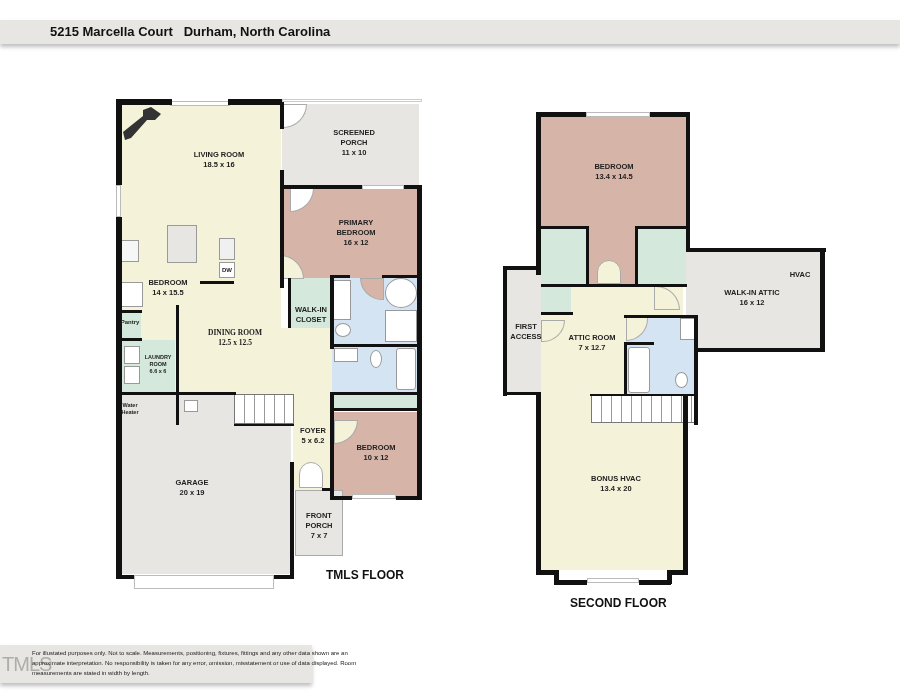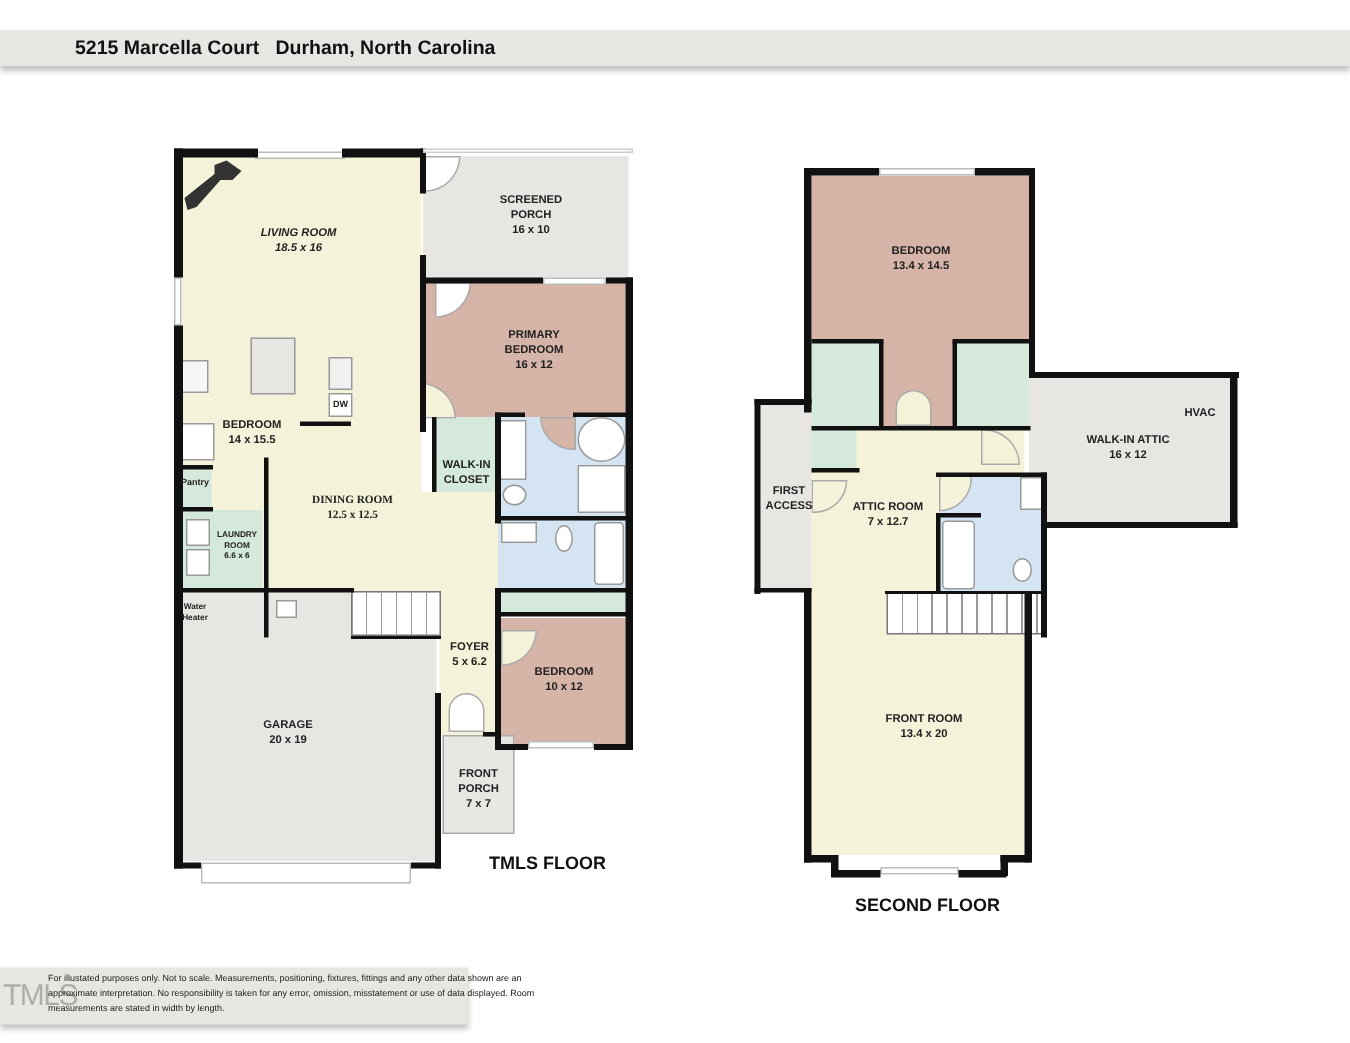--- a/index.html
+++ b/index.html
@@ -111,28 +111,28 @@
   <div class="wall" style="left:274px;top:575px;width:20px;height:4px;"></div>
   <div class="wall" style="left:116px;top:392px;width:60px;height:3px;"></div>
   <div class="wall" style="left:176px;top:392px;width:60px;height:3px;"></div>
   <div class="wall" style="left:234px;top:424px;width:60px;height:2px;"></div>
   <div class="wall" style="left:176px;top:305px;width:3px;height:120px;"></div>
   <div class="wall" style="left:116px;top:310px;width:26px;height:3px;"></div>
   <div class="wall" style="left:116px;top:338px;width:26px;height:3px;"></div>
   <div class="wall" style="left:200px;top:281px;width:34px;height:3px;"></div>
   <div class="wall" style="left:322px;top:488px;width:12px;height:3px;"></div>
 
-  <div class="lbl" style="left:199px;top:150px;font-style:italic;">
+  <div class="lbl" style="left:219px;top:150px;">
       <div>LIVING ROOM</div>
       <div>18.5 x 16</div>
     </div>
   <div class="lbl" style="left:354px;top:128px;">
       <div>SCREENED</div>
       <div>PORCH</div>
-      <div>16 x 10</div>
+      <div>11 x 10</div>
     </div>
   <div class="lbl" style="left:356px;top:218px;">
       <div>PRIMARY</div>
       <div>BEDROOM</div>
       <div>16 x 12</div>
     </div>
   <div class="lbl" style="left:168px;top:278px;">
       <div>BEDROOM</div>
       <div>14 x 15.5</div>
     </div>
@@ -241,21 +241,21 @@
     </div>
   <div class="lbl" style="left:526px;top:322px;">
       <div>FIRST</div>
       <div>ACCESS</div>
     </div>
   <div class="lbl" style="left:592px;top:333px;">
       <div>ATTIC ROOM</div>
       <div>7 x 12.7</div>
     </div>
   <div class="lbl" style="left:616px;top:474px;">
-      <div>FRONT ROOM</div>
+      <div>BONUS HVAC</div>
       <div>13.4 x 20</div>
     </div>
 
   <div class="floor-title" style="left:570px;top:596px;">SECOND FLOOR</div>
 </div>
 
 <div class="footer">
   <div class="footer-logo">TMLS</div>
   <div class="footer-text">For illustated purposes only. Not to scale. Measurements, positioning, fixtures, fittings and any other data shown are an approximate interpretation. No responsibility is taken for any error, omission, misstatement or use of data displayed. Room measurements are stated in width by length.</div>
 </div>

